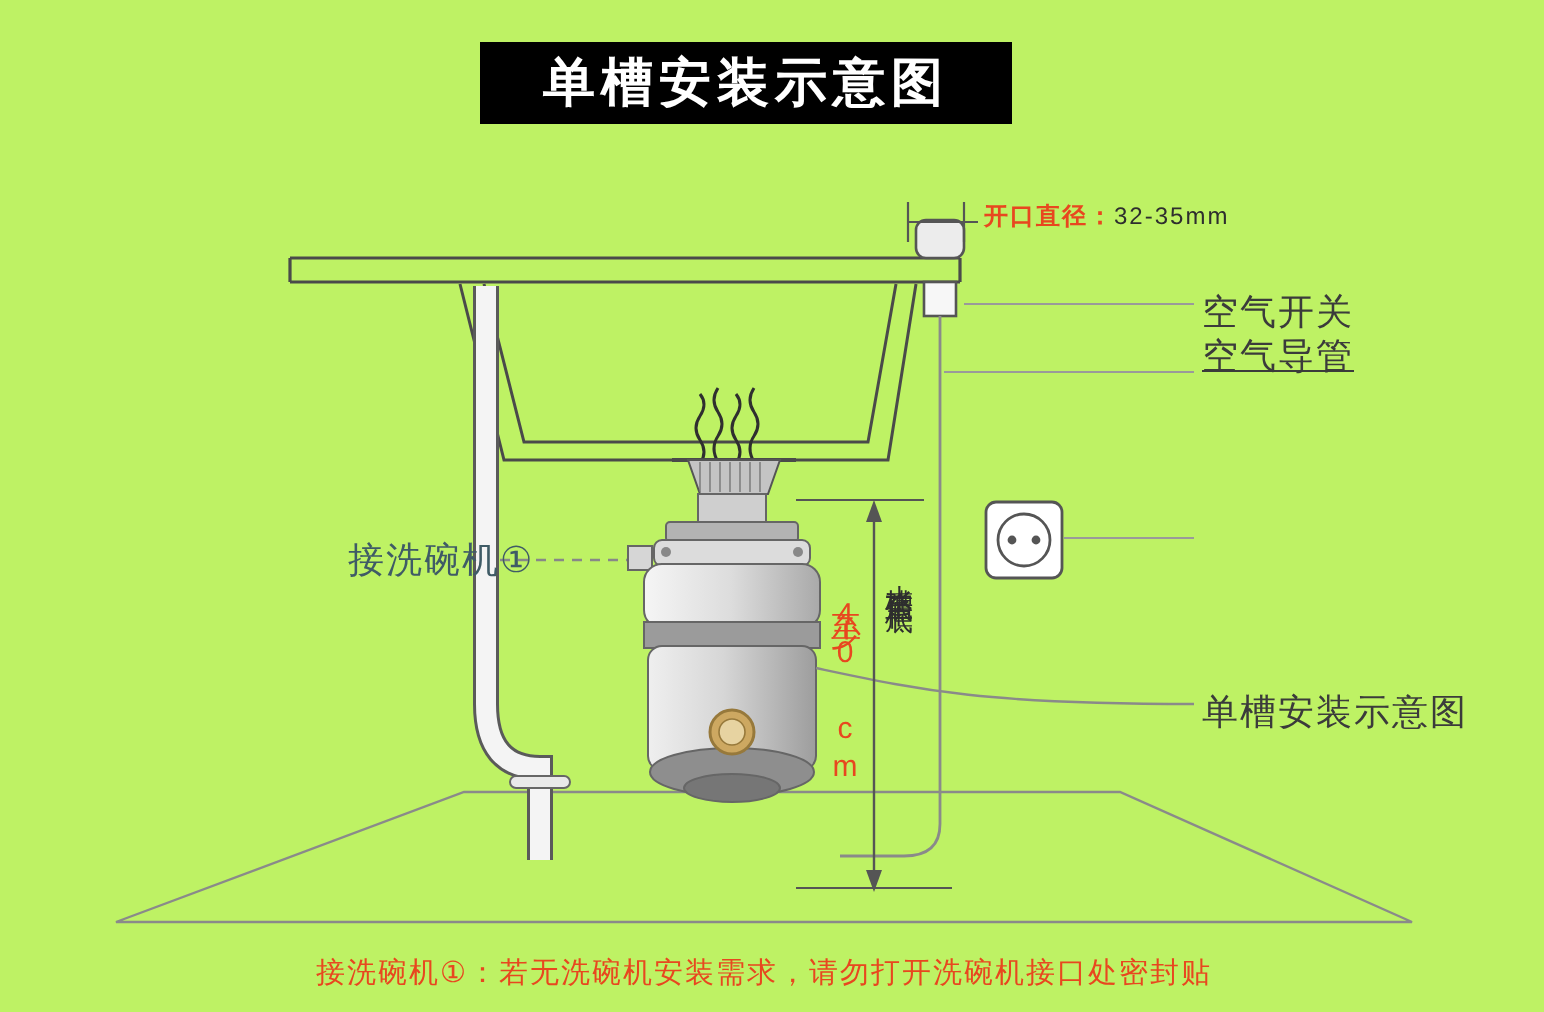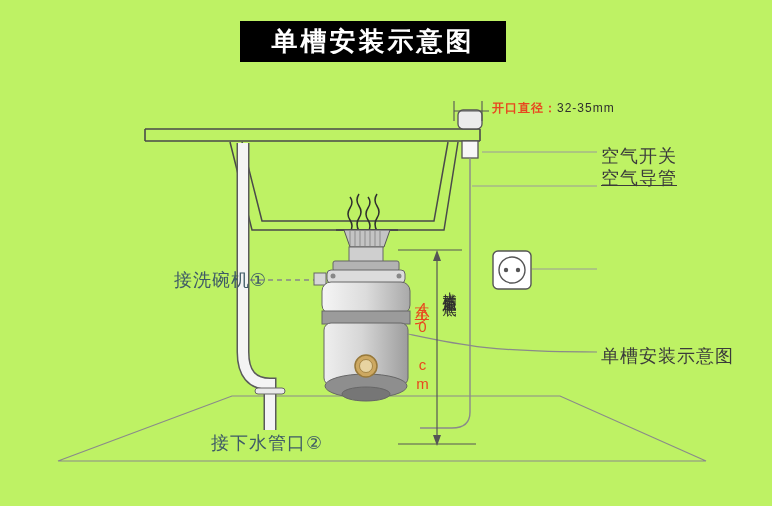--- a/index.html
+++ b/index.html
@@ -146,19 +146,19 @@
 
   <div class="lbl" style="left:492px;top:100px;font-size:12px;">
     <span class="dia-prefix">开口直径：</span><span class="dia-value">32-35mm</span>
   </div>
 
   <div class="lbl" style="left:601px;top:144px;">空气开关</div>
   <div class="lbl" style="left:601px;top:166px;text-decoration:underline;">空气导管</div>
   <div class="lbl" style="left:601px;top:344px;">单槽安装示意图</div>
 
   <div class="lbl teal" style="left:174px;top:268px;">接洗碗机①</div>
-  <div class="lbl teal" style="left:211px;top:431px;">接下水管口②</div>
 
   <div class="lbl vtext" style="left:443px;top:281px;font-size:14px;color:#2e2e2e;">水槽底至柜底</div>
   <div class="lbl vtext red" style="left:415px;top:295px;font-size:15px;">至少40 cm</div>
 
+  <div class="footnote">接洗碗机①：若无洗碗机安装需求，请勿打开洗碗机接口处密封贴</div>
 
 </div>
 
 </body></html>

